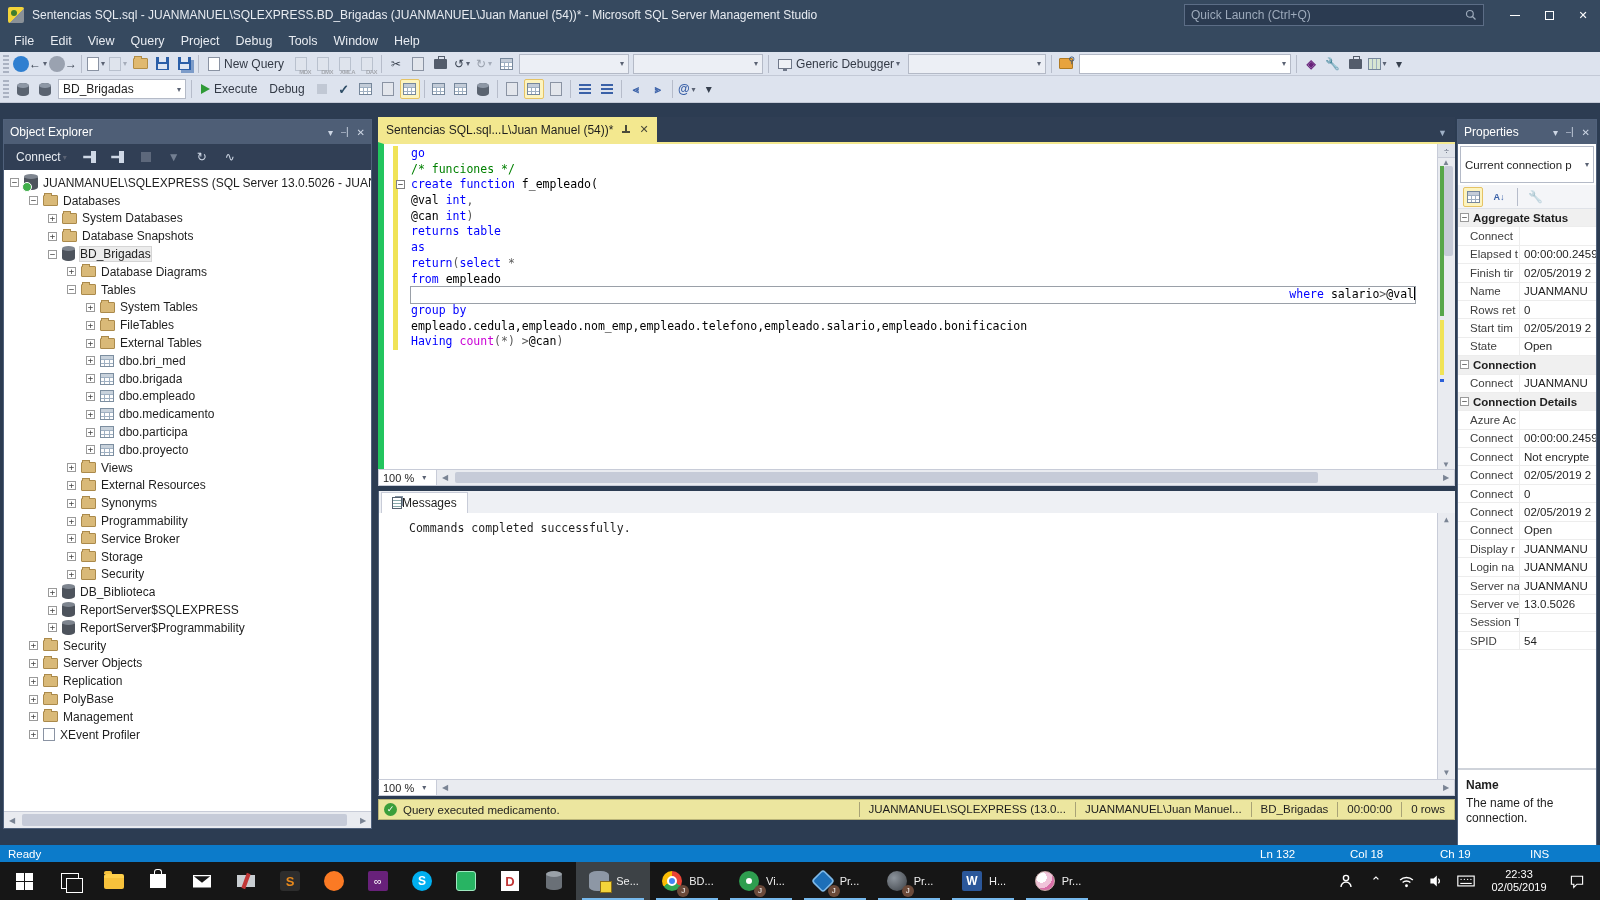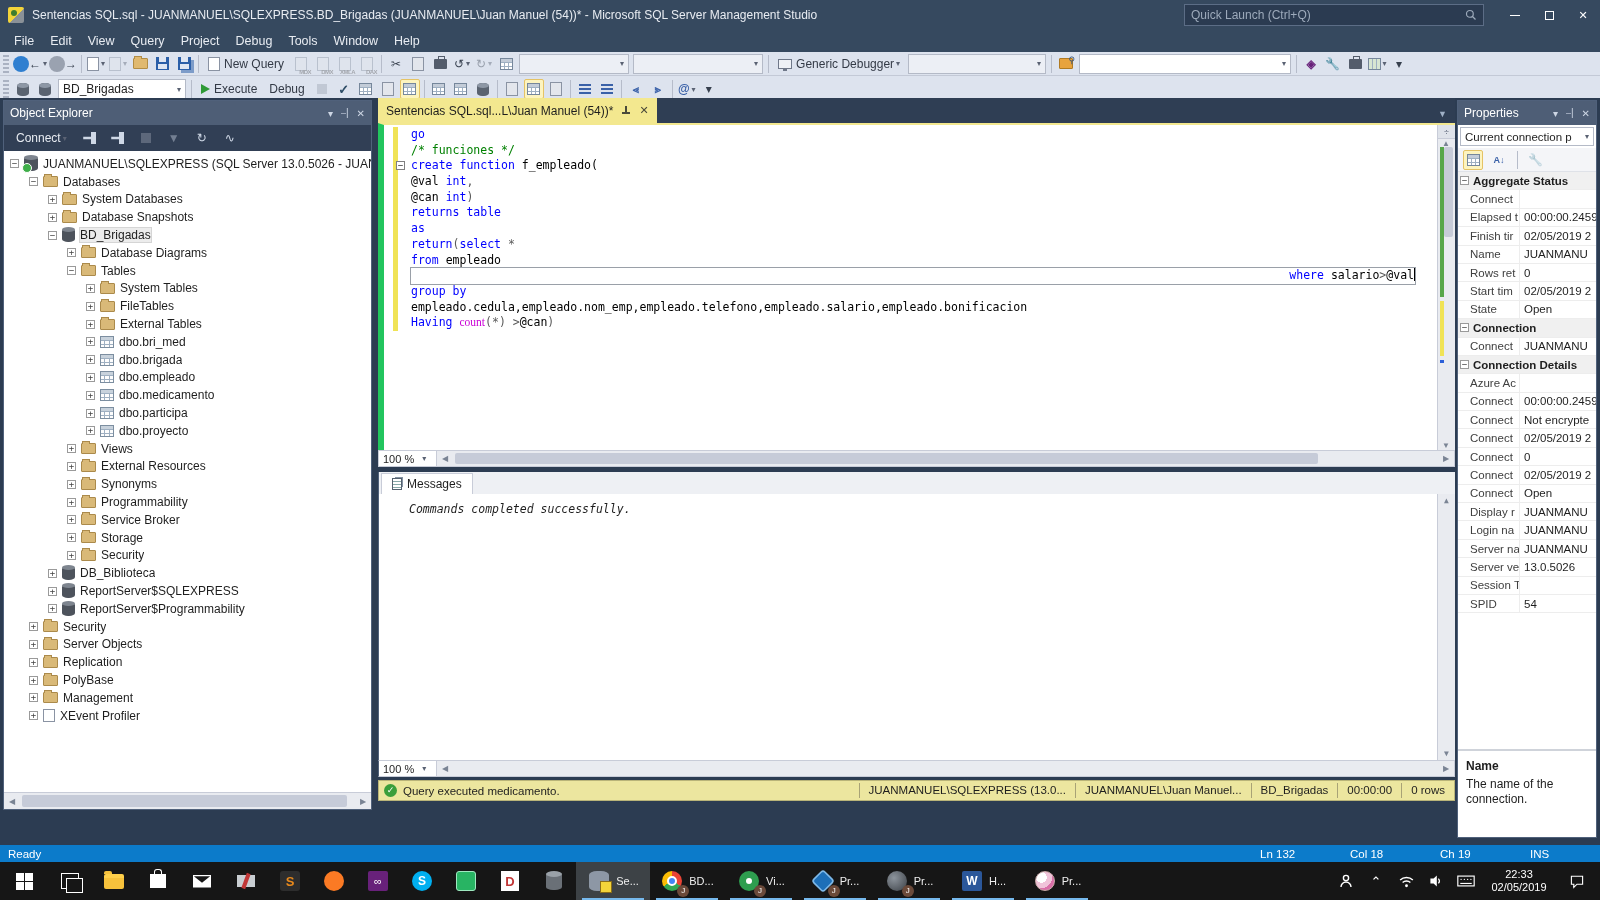--- a/index.html
+++ b/index.html
@@ -65,21 +65,21 @@
   .i-exec { width:0; height:0; border-left:9px solid #2f9a36; border-top:5px solid transparent; border-bottom:5px solid transparent; margin-right:4px; }
   .i-stop { width:10px; height:10px; background:#9aa2b0; }
   .i-check { color:#2e4d66; font-weight:bold; font-size:13px; }
   .i-dbcyl { width:12px; height:13px; background:#5a6370; border-radius:5px/3px; position:relative; }
   .i-dbcyl::before { content:""; position:absolute; left:0; top:0; width:12px; height:5px; background:#8d97a5; border-radius:50%; }
   .i-lines { width:12px; height:11px; background:repeating-linear-gradient(to bottom,#3a61a8 0 2px,transparent 2px 4px); }
   .i-ind { font-size:11px; color:#3a61a8; font-weight:bold; }
   .i-at { font-size:12px; color:#3a61a8; font-weight:bold; }
 
   
-  #main { position:absolute; left:0; top:98px; width:1600px; height:742px; background:#2c3c52; }
+  #main { position:absolute; left:0; top:117px; width:1600px; height:742px; background:#2c3c52; }
 
   
   #oe { position:absolute; left:3px; top:2px; width:369px; height:710px; display:flex; flex-direction:column; background:#fff; border:1px solid #50617b; }
   .panel-head { height:24px; background:#4e5e76; color:#fff; display:flex; align-items:center; padding:0 6px; font-size:12px; flex:none; }
   .panel-head .ph-btns { margin-left:auto; display:flex; gap:8px; color:#cdd6e4; font-size:10px; align-items:center; }
   #oe-toolbar { height:26px; background:#313f55; display:flex; align-items:center; padding:0 6px; gap:6px; flex:none; }
   #oe-toolbar .tlbl { color:#e8ecf2; }
   #oe-toolbar .tb { color:#cfd8e6; }
   .lt-plug { width:13px; height:12px; background:#cfd8e6; clip-path:polygon(0 40%,60% 40%,60% 0,100% 0,100% 100%,60% 100%,60% 60%,0 60%); }
   #oe-tree { flex:1; overflow:hidden; background:#fff; padding-top:4px; position:relative; }
@@ -113,46 +113,46 @@
   #tab-pin::before { content:""; position:absolute; left:4px; top:0; width:2px; height:7px; background:#4a4a3a; }
   #tab-pin::after { content:""; position:absolute; left:1px; top:6px; width:8px; height:2px; background:#4a4a3a; }
   #tab-close { font-size:11px; color:#4a4a3a; }
   #tab-listbtn { margin-left:auto; color:#9fb0c6; font-size:9px; padding:0 8px 4px 0; }
   #editor-wrap { position:relative; height:327px; background:#fff; border-top:2px solid #f3e88f; border-left:6px solid #22c55e; }
   #ed-yellow { position:absolute; left:9px; top:2px; width:5px; background:#f0e356; }
   #code { position:absolute; left:27px; top:2px; right:40px; font-family:"DejaVu Sans Mono",monospace; font-size:11.5px; line-height:15.7px; }
   .cl { height:15.7px; white-space:pre; position:relative; }
   .cl.current { outline:1px solid #9aa0a8;text-align:right; }
   .clp { position:absolute; left:-15px; top:3px; width:9px; height:9px; border:1px solid #808080; background:#fff; color:#333; font-size:9px; line-height:7px; text-align:center; font-family:"DejaVu Sans Mono",monospace; }
-  .s-kw { color:#0000ff; } .s-cmt { color:#008000; } .s-id { color:#000; } .s-gr { color:#5a5a5a; } .s-fn { color:#ca00d6;font-family:Liberation Serif, serif; }
+  .s-kw { color:#0000ff; } .s-cmt { color:#008000; } .s-id { color:#000; } .s-gr { color:#5a5a5a; } .s-fn { color:#ca00d6; }
   .caret { display:inline-block; width:1px; height:13px; background:#000; vertical-align:-2px; }
   #ed-vscroll { position:absolute; right:0; top:0; bottom:0; width:18px; background:#e9ebf0; border-left:1px solid #c8ccd8; }
   #ed-split { height:14px; border-bottom:1px solid #c8ccd8; text-align:center; font-size:9px; color:#5a6478; line-height:14px; background:#dfe3ea; }
   #ed-annot { position:absolute; left:2px; top:22px; width:4px; }
   .an-green { background:#57a64a; } .an-yellow { background:#f0e356; } .an-blue { background:#2b5fd8; }
   #ed-vthumb { position:absolute; right:2px; top:22px; width:9px; height:90px; background:#c6cbd8; border-radius:2px; }
   #ed-vup { position:absolute; right:0; top:14px; width:18px; text-align:center; font-size:8px; color:#7a8494; }
   #ed-vdn { position:absolute; right:0; bottom:0; width:18px; text-align:center; font-size:8px; color:#7a8494; }
   .zoomrow { height:17px; background:#e9ebf0; border:1px solid #c8ccd8; border-top:1px solid #c8ccd8; display:flex; align-items:center; }
   .zoombox { width:58px; height:100%; background:#fff; border-right:1px solid #c8ccd8; display:flex; align-items:center; padding:0 4px; font-size:11px; gap:6px; }
   #splitter1 { height:5px; background:#2c3c52; }
   #msg-tabs { height:22px; background:#eef0f4; border-left:1px solid #50617b; display:flex; align-items:flex-end; padding-left:2px; }
-  #msg-tab { height:21px; background:#fff; border:1px solid #c8ccd8; border-bottom:none; display:flex; align-items:center; gap:5px; padding:0 10px; font-size:12px; }
+  #msg-tab { height:21px; background:#fff; border:1px solid #c8ccd8; border-bottom:none; display:flex; align-items:center; padding:0 10px; font-size:12px; }
   .i-msg { width:10px; height:12px; background:#fff; border:1px solid #55616f; box-shadow:2px -2px 0 -1px #8593a3; background:repeating-linear-gradient(to bottom,transparent 0 2px,#8aa 2px 3px); }
   #msg-body { height:266px; background:#fff; border-left:1px solid #50617b; position:relative; font-family:"DejaVu Sans Mono",monospace; font-size:11.5px; }
-  #msg-text { position:absolute; left:30px; top:8px;font-style:italic; }
+  #msg-text { position:absolute; left:30px; top:8px; }
   #msg-vscroll { position:absolute; right:0; top:0; bottom:0; width:18px; background:#e9ebf0; border-left:1px solid #c8ccd8; }
   #querystatus { height:21px; margin-top:3px; background:#ece69f; border:1px solid #b9b479; display:flex; align-items:center; font-size:11.5px; color:#1e1e1e; }
   #qs-ok { width:13px; height:13px; border-radius:50%; background:#3b9e3b; color:#fff; font-size:9px; line-height:13px; text-align:center; margin:0 6px 0 5px; flex:none; }
   #qs-text { flex:1; }
   .qs-seg { border-left:1px solid #a8a276; padding:0 9px; height:15px; line-height:15px; white-space:nowrap; }
 
   
   #props { position:absolute; left:1457px; top:2px; width:140px; height:738px; background:#fff; border:1px solid #50617b; display:flex; flex-direction:column; font-size:11.5px; }
-  #props-combo { height:19px; margin:2px; background:#fff; border:1px solid #b4bac7; display:flex; align-items:center; padding:0 4px; }
+  #props-combo { height:37px; margin:2px; background:#fff; border:1px solid #b4bac7; display:flex; align-items:center; padding:0 4px; }
   #props-toolbar { height:24px; display:flex; align-items:center; gap:4px; padding:0 4px; border-bottom:1px solid #dfe2e8; background:#f4f5f8; }
   #props-grid { flex:none; overflow:hidden; }
   .prow { height:18.4px; display:flex; border-bottom:1px solid #ededed; align-items:center; }
   .prow .pl { width:62px; flex:none; padding-left:12px; color:#404040; border-right:1px solid #ededed; white-space:nowrap; overflow:hidden; height:100%; display:flex; align-items:center; }
   .prow .pv { flex:1; padding-left:4px; white-space:nowrap; overflow:hidden; }
   .prow.sec { background:#f0f0f0; font-weight:bold; }
   .prow.sec .pm { width:9px; height:9px; border:1px solid #9a9a9a; background:#fff; font-weight:normal; color:#444; font-size:9px; line-height:7px; text-align:center; margin:0 4px 0 2px; font-family:"DejaVu Sans Mono",monospace; }
   #props-desc { margin-top:auto; border-top:2px solid #cfd3da; padding:8px 8px; height:88px; }
   #props-desc .dt { font-weight:bold; margin-bottom:4px; font-size:12px; }
   #props-desc .db { font-size:12px; line-height:15px; }

